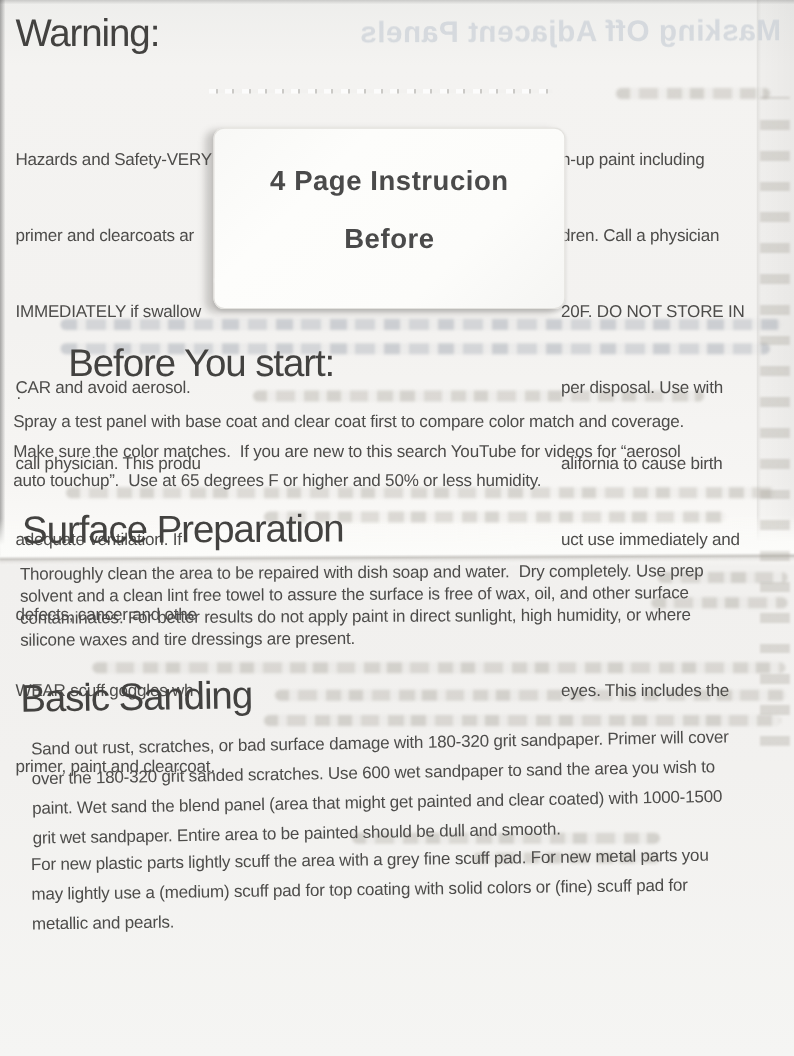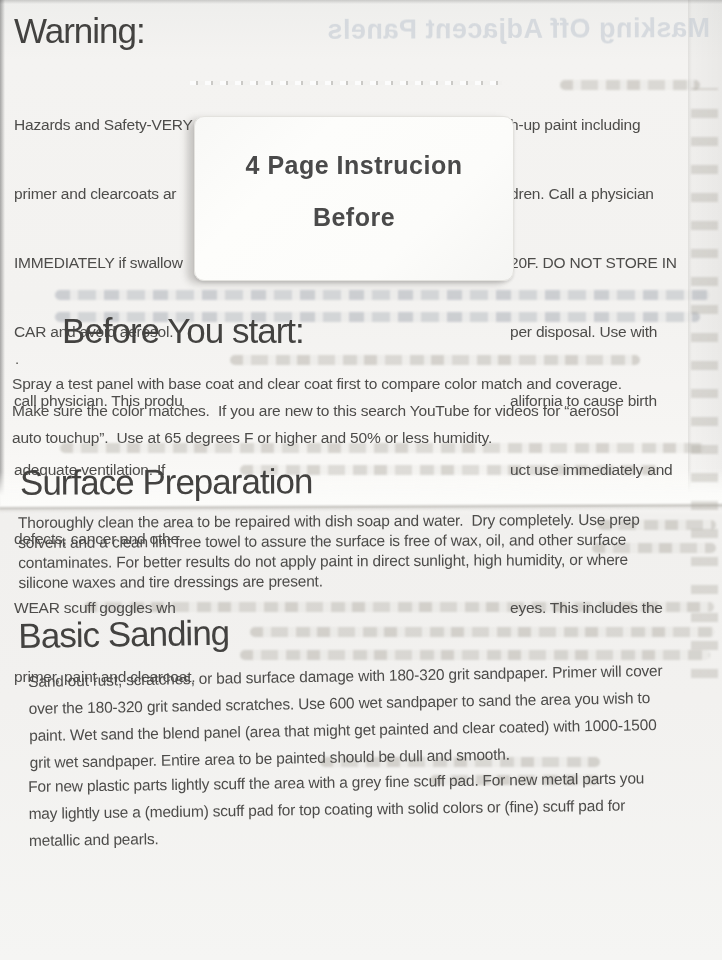--- a/index.html
+++ b/index.html
@@ -89,21 +89,21 @@
   <div class="smudge" style="left:592px;top:543px;width:124px;"></div>
   <div class="smudge" style="left:84px;top:602px;width:630px;"></div>
   <div class="smudge" style="left:250px;top:627px;width:465px;"></div>
   <div class="smudge" style="left:240px;top:650px;width:470px;"></div>
   <div class="smudge" style="left:320px;top:757px;width:280px;"></div>
   <div class="smudge" style="left:430px;top:775px;width:170px;"></div>
   <div class="ghost-col"></div>
 
   <div class="heading" style="left:14px;top:6px;">Warning:</div>
 
-  <div class="para p1" style="left:14px;top:67px;width:704px;">
+  <div class="para p1" style="left:14px;top:88px;width:704px;">
     <div class="p1line"><span>Hazards and Safety-VERY</span><span class="rfrag">h-up paint including</span></div>
     <div class="p1line"><span>primer and clearcoats ar</span><span class="rfrag">dren. Call a physician</span></div>
     <div class="p1line"><span>IMMEDIATELY if swallow</span><span class="rfrag">20F. DO NOT STORE IN</span></div>
     <div class="p1line"><span>CAR and avoid aerosol.</span><span class="rfrag">per disposal. Use with</span></div>
     <div class="p1line"><span>call physician. This produ</span><span class="rfrag">alifornia to cause birth</span></div>
     <div class="p1line"><span>adequate ventilation. If</span><span class="rfrag">uct use immediately and</span></div>
     <div class="p1line"><span>defects, cancer and othe</span></div>
     <div class="p1line"><span>WEAR scuff goggles wh</span><span class="rfrag">eyes. This includes the</span></div>
     <div class="p1line"><span>primer, paint and clearcoat.</span></div>
   </div>

